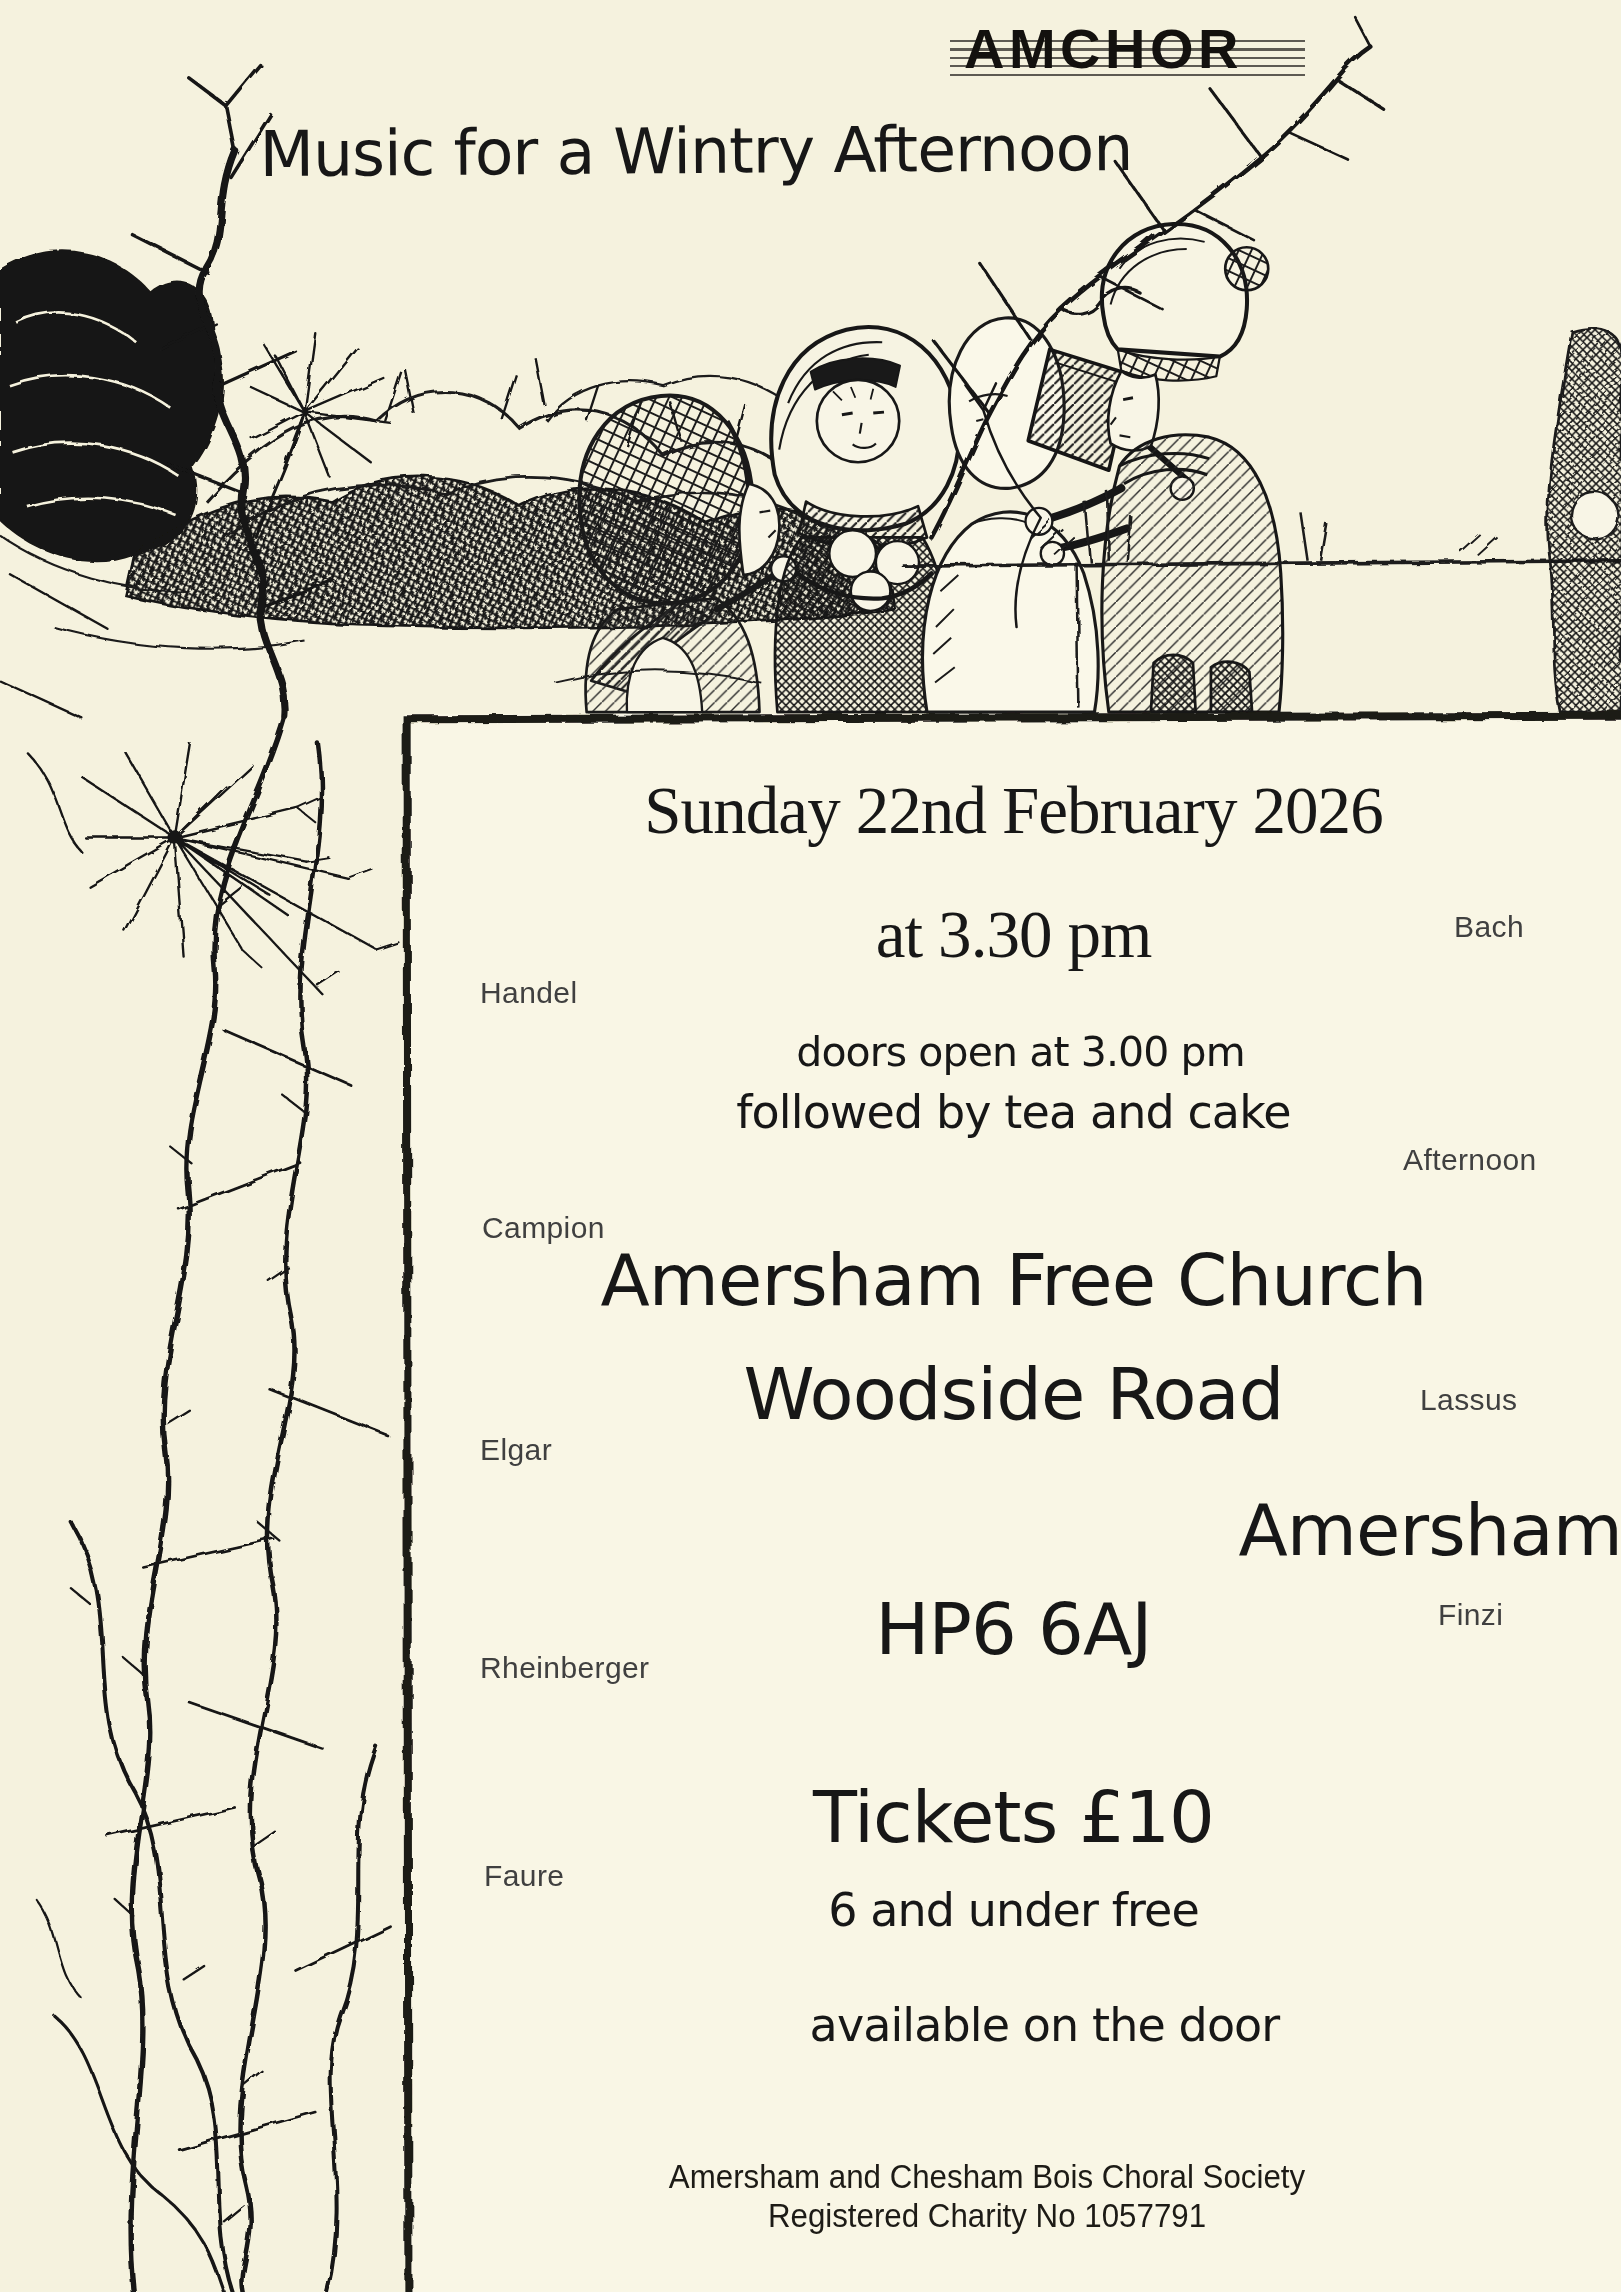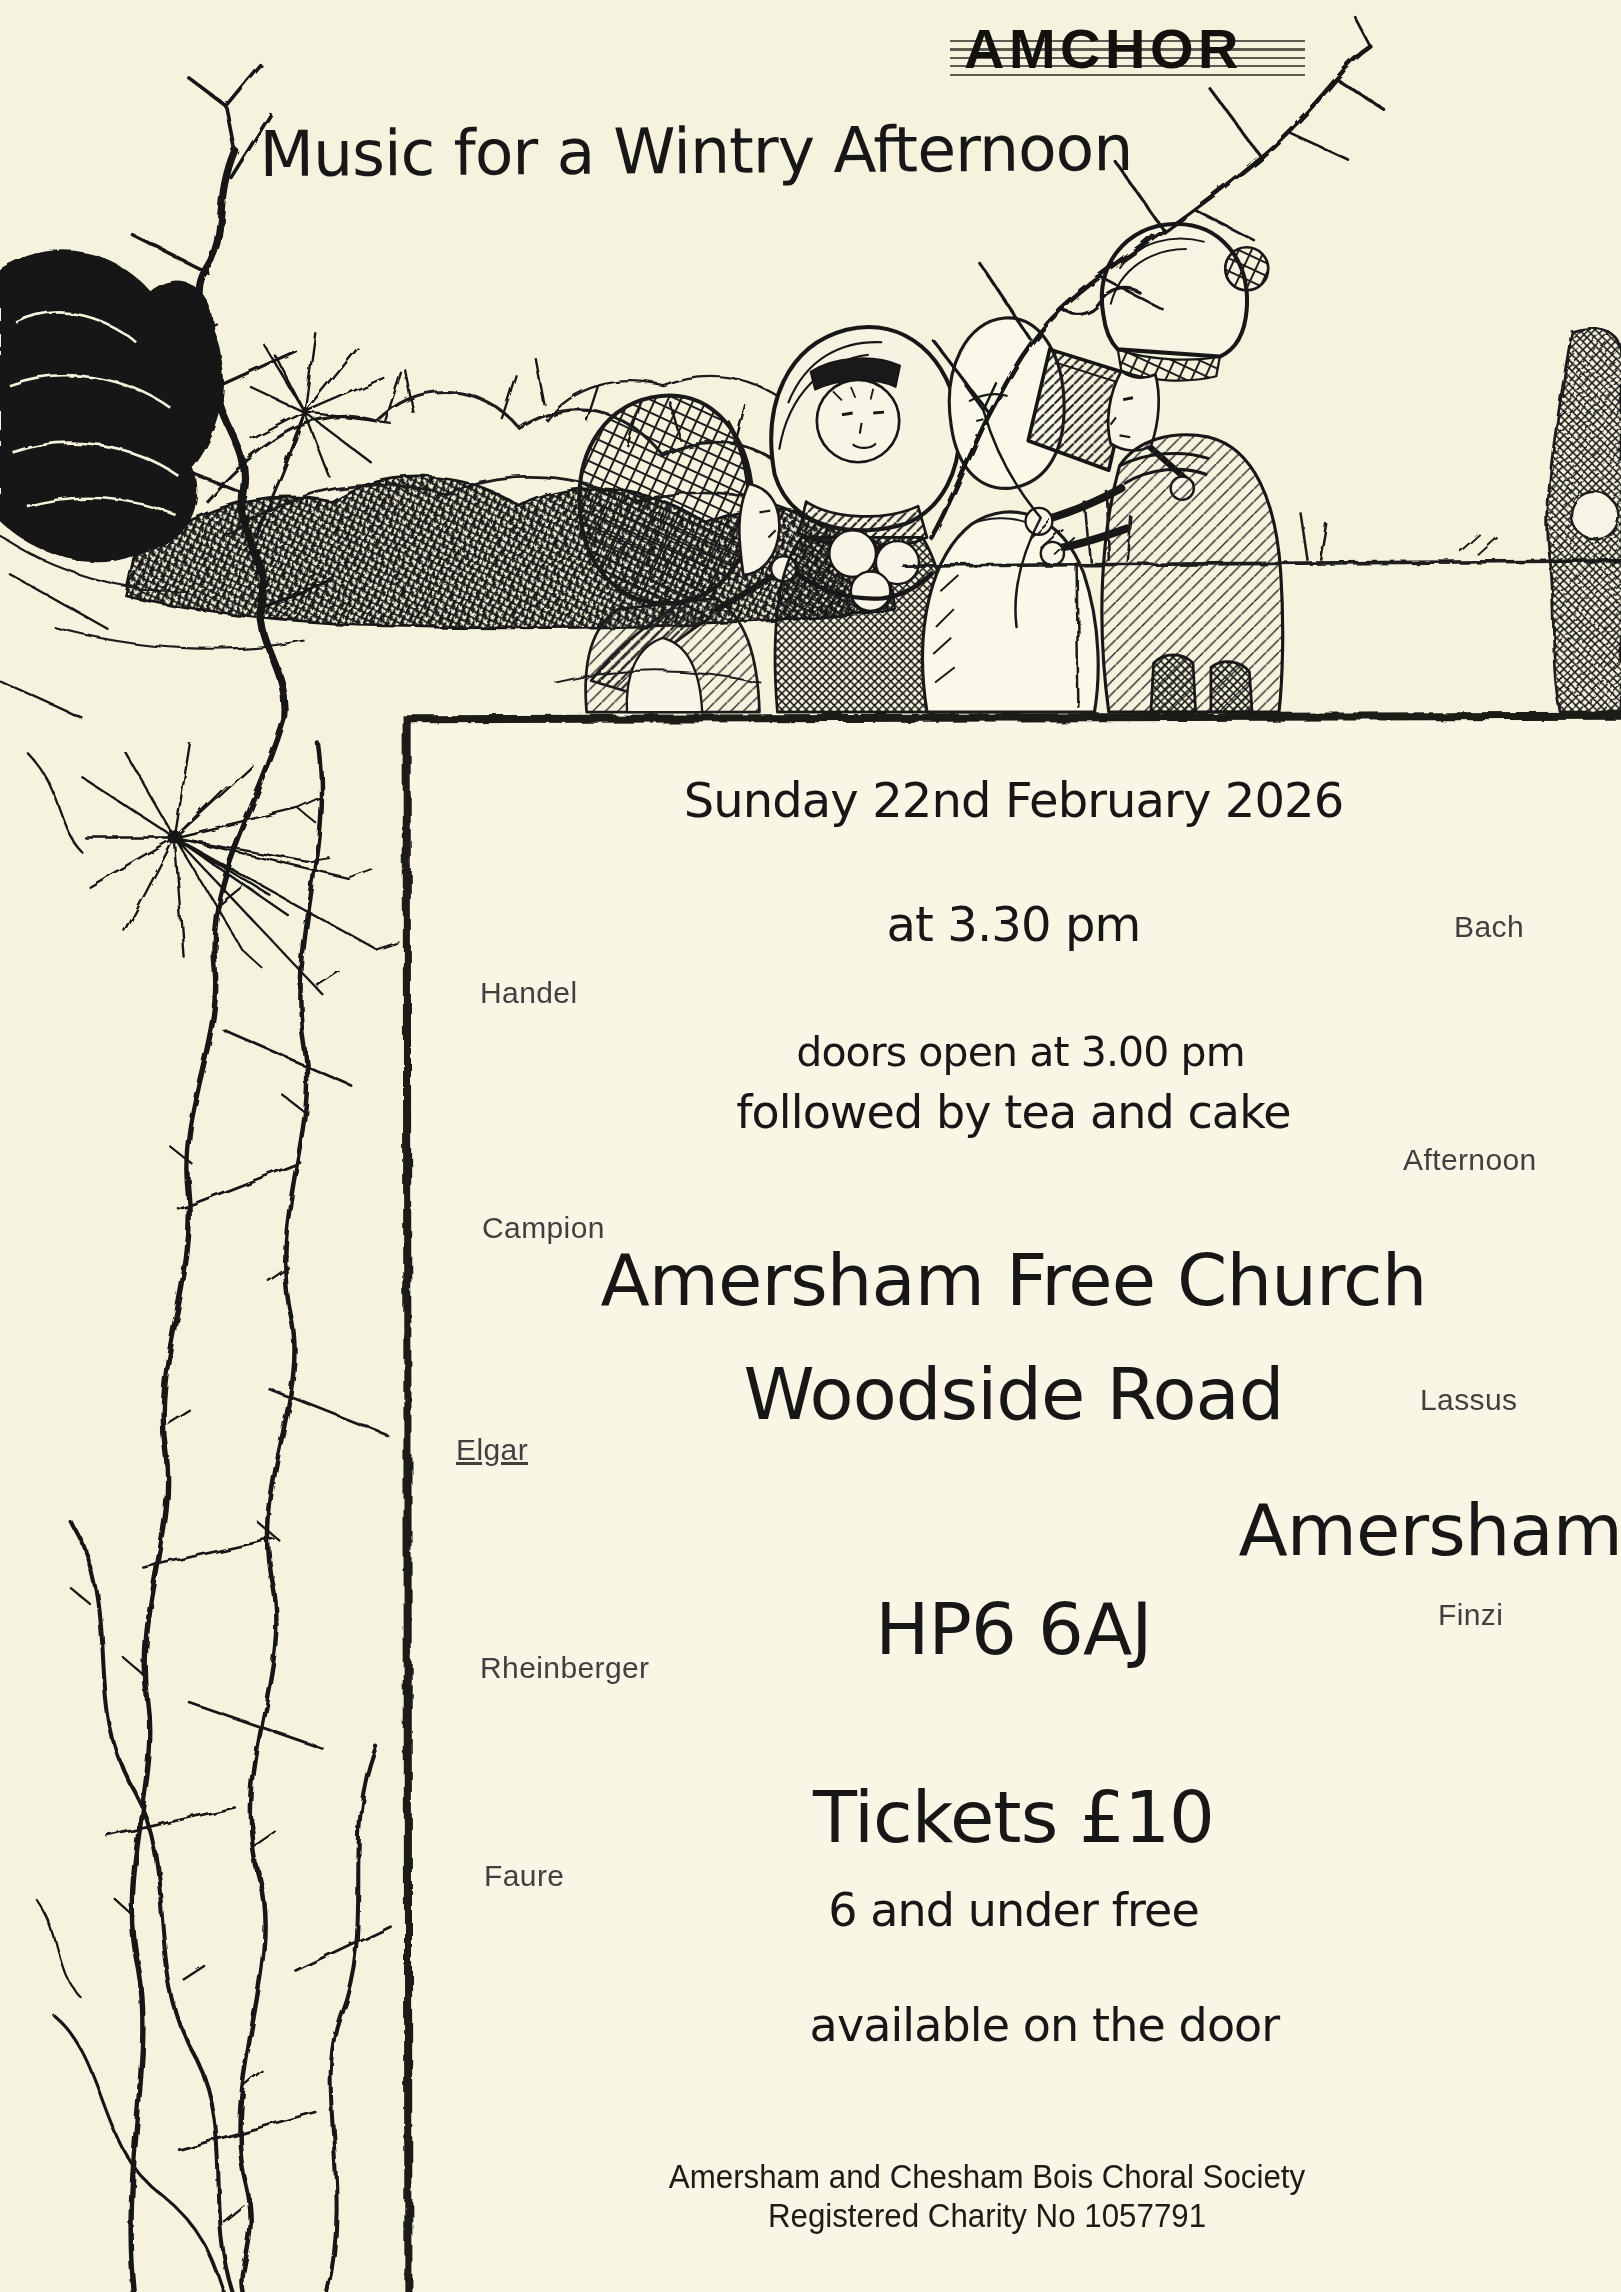--- a/index.html
+++ b/index.html
@@ -20,21 +20,21 @@
   .logo-lines{
     position:absolute; left:3.6px; top:18px; width:355px; height:42px;
     background:repeating-linear-gradient(to bottom,#5d5a52 0px,#5d5a52 2.2px,transparent 2.2px,transparent 8.4px);
   }
   .logo-text{
     position:absolute; left:18px; top:-5.4px;
     font-size:56px; font-weight:700; letter-spacing:4.5px; color:#13110e;
   }
   
   .col{position:absolute; left:405px; width:1217px; text-align:center;}
-  .sz-date{font-size:48px;}
+  .sz-date{font-size:67px;font-family:Liberation Serif, serif;}
   .sz-big{font-size:72px;}
   .sz-mid{font-size:46px;}
   .sz-doors{font-size:41px;margin-left:7px;}
   .composer{font-size:30px; color:#404040; letter-spacing:0.4px;}
   .footer-line{
     position:absolute; left:405px; width:1164px; text-align:center;
     font-size:34px; color:#1d1b16; transform:scaleX(0.92); transform-origin:50% 50%;
     font-weight:400;
   }
 </style>
@@ -217,21 +217,21 @@
   <div class="abs col hand sz-big" style="top:1352px;">Woodside Road</div>
   <div class="abs col hand sz-big" style="top:1488px;text-align:right;">Amersham</div>
   <div class="abs col hand sz-big" style="top:1587px;">HP6 6AJ</div>
 
   <div class="abs col hand sz-big" style="top:1775px;">Tickets £10</div>
   <div class="abs col hand sz-mid" style="top:1883px;">6 and under free</div>
   <div class="abs col hand sz-mid" style="top:1998px;padding-left:31px;">available on the door</div>
 
   <span class="abs composer" style="left:480px; top:976px;">Handel</span>
   <span class="abs composer" style="left:482px; top:1211px;">Campion</span>
-  <span class="abs composer" style="left:456px; top:1433px;text-decoration:underline;">Elgar</span>
+  <span class="abs composer" style="left:480px; top:1433px;">Elgar</span>
   <span class="abs composer" style="left:480px; top:1651px;">Rheinberger</span>
   <span class="abs composer" style="left:484px; top:1859px;">Faure</span>
 
   <span class="abs composer" style="left:1454px; top:910px;">Bach</span>
   <span class="abs composer" style="left:1403px; top:1143px;">Afternoon</span>
   <span class="abs composer" style="left:1420px; top:1383px;">Lassus</span>
   <span class="abs composer" style="left:1438px; top:1598px;">Finzi</span>
 
   <div class="footer-line" style="top:2157px;">Amersham and Chesham Bois Choral Society</div>
   <div class="footer-line" style="top:2196px;">Registered Charity No 1057791</div>

